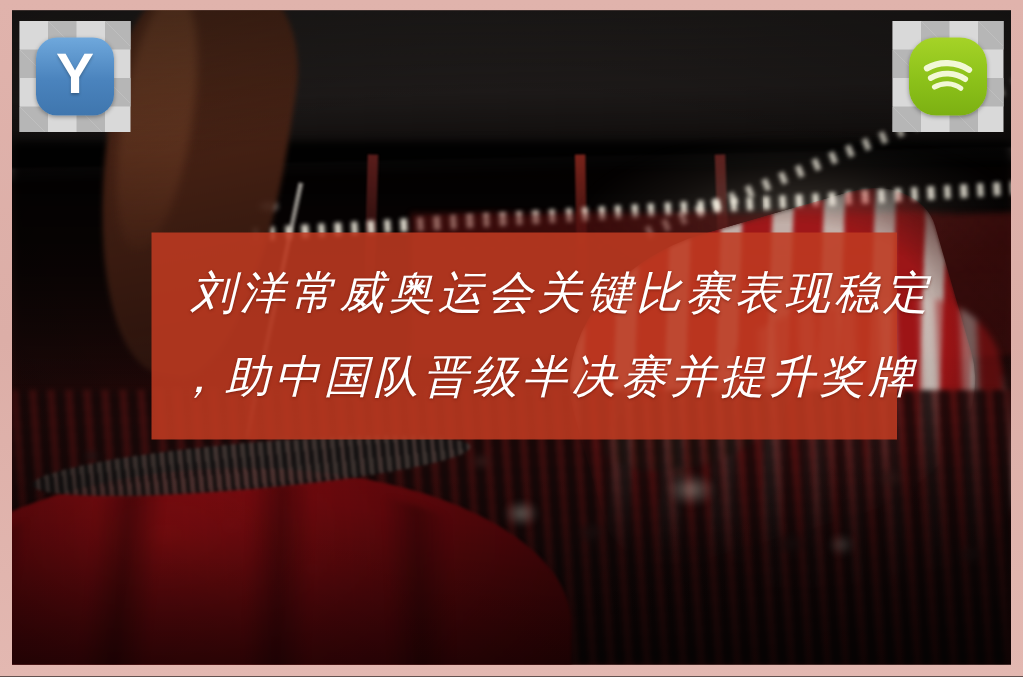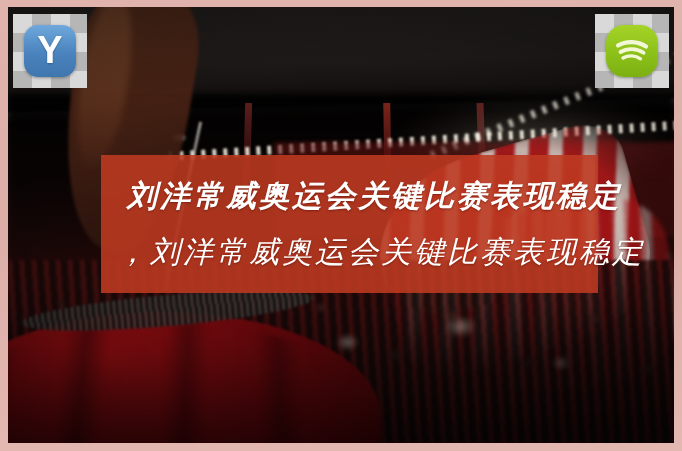--- a/index.html
+++ b/index.html
@@ -327,21 +327,21 @@
     color: #ffffff;
     font-family: "Liberation Serif", "DejaVu Serif", serif;
     font-size: 30px;
     line-height: 56px;
     letter-spacing: 3px;
     font-style: italic;
     font-weight: 400;
     white-space: nowrap;
     text-shadow: 0 1px 2px rgba(90,16,6,0.55);
   }
-  .banner-line.l1 { padding-left: 14px; font-weight: bold; }
+  .banner-line.l1 { padding-left: 14px; }
   .banner-line.l2 { padding-left: 4px; }
 
   
   .app-icon {
     position: absolute;
     width: 74px;
     height: 74px;
     
     background-color: #d9d9d9;
     background-image:
@@ -418,21 +418,21 @@
       <div class="arm-hi"></div>
 
       <div class="shoulder"></div>
       <div class="shoulder-folds"></div>
       <div class="collar-trim"></div>
 
       <div class="vignette"></div>
 
       <div class="banner">
         <div class="banner-line l1">刘洋常威奥运会关键比赛表现稳定</div>
-        <div class="banner-line l2">，刘洋常威奥运会关键比赛表现稳定</div>
+        <div class="banner-line l2">，助中国队晋级半决赛并提升奖牌</div>
       </div>
 
     </div>
   </div>
 
   <div class="app-icon left">
     <div class="glyph-tile yandex">
       <span class="y-letter">Y</span>
     </div>
   </div>

